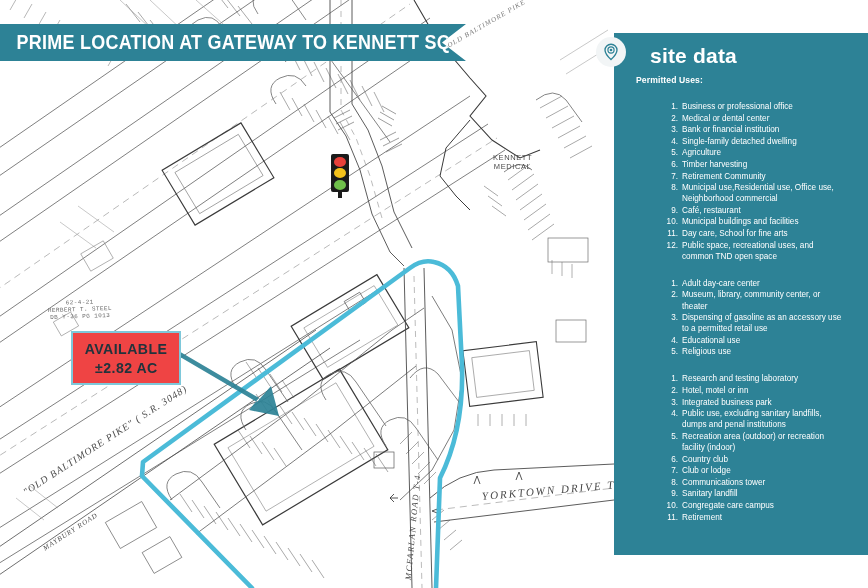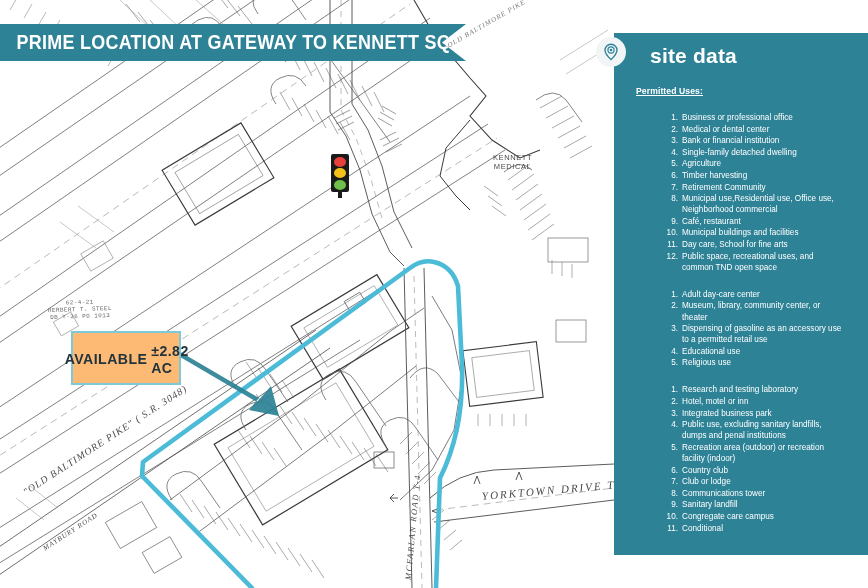--- a/index.html
+++ b/index.html
@@ -131,23 +131,24 @@
     transform: scaleX(0.92);
     transform-origin: left center;
     white-space: nowrap;
   }
 
   
   #callout-available {
     position: absolute;
     left: 71px; top: 331px;
     width: 110px; height: 54px;
-    background: #fdba74;
+    background: #ef4444;
     border: 2px solid #7ec8da;
     display: flex;
+    flex-direction: column;
     align-items: center;
     justify-content: center;
     z-index: 6;
   }
   #callout-line1 {
     font-size: 15px; font-weight: bold;
     color: #22333c; letter-spacing: 0.5px;
     font-family: "Liberation Sans", sans-serif;
     transform: scaleX(0.94);
   }
@@ -170,21 +171,21 @@
     left: 614px; top: 33px;
     width: 254px; height: 522px;
     background: #2D8296;
     padding: 8px 10px 10px 22px;
     color: #ffffff;
   }
   #sidebar-header {
     display: flex;
     align-items: center;
     height: 30px;
-    margin-bottom: 15px;
+    margin-bottom: 4px;
     margin-left: -2px;
     text-align: right;
   }
   #site-data-title {
     font-size: 21px;
     font-weight: bold;
     color: #ffffff;
     letter-spacing: 0.2px;
     margin-left: 16px;
     font-family: "Liberation Sans", sans-serif;
@@ -197,21 +198,20 @@
     border-radius: 50%;
     display: flex;
     align-items: center;
     justify-content: center;
   }
 
   .sect-heading {
     font-size: 8.6px;
     font-weight: bold;
     color: #ffffff;
-    text-decoration: underline;
     margin-top: 9px;
     margin-bottom: 2px;
     letter-spacing: 0.1px;
   }
   .sect-heading:first-of-type { margin-top: 2px; }
 
   ol.uses-list {
     list-style: none;
     counter-reset: usesitem;
     padding-left: 0;
@@ -486,18 +486,18 @@
           <li>Research and testing laboratory</li>
           <li>Hotel, motel or inn</li>
           <li>Integrated business park</li>
           <li>Public use, excluding sanitary landfills, dumps and penal institutions</li>
           <li>Recreation area (outdoor) or recreation facility (indoor)</li>
           <li>Country club</li>
           <li>Club or lodge</li>
           <li>Communications tower</li>
           <li>Sanitary landfill</li>
           <li>Congregate care campus</li>
-          <li>Conditional</li>
+          <li>Retirement</li>
         </ol>
       </div>
   </div>
 
 </div>
 
 </body></html>

